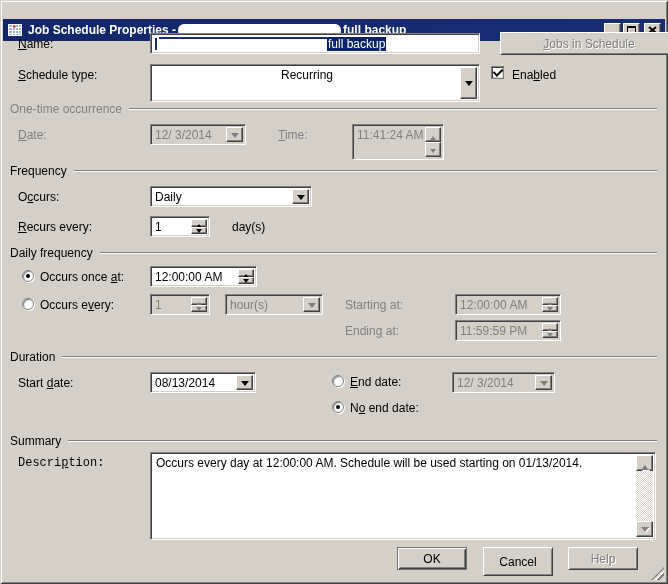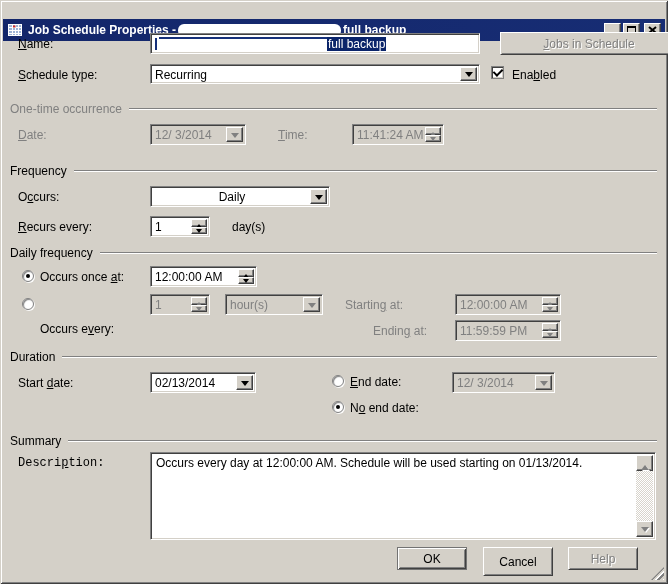--- a/index.html
+++ b/index.html
@@ -162,51 +162,51 @@
 
   <span class="lbl" style="left:18px; top:37px;"><u>N</u>ame:</span>
   <div class="field" style="left:150px; top:33px; width:330px; height:21px;">
     <span class="fieldtext" style="right:4px;"><span class="caretmark"></span><span class="redact-blob"></span><span class="seltext">full backup</span></span>
   </div>
   <div class="btn off" style="left:500px; top:32px; width:178px; height:23px;text-align:center;">
     <span><u>J</u>obs in Schedule</span>
   </div>
 
   <span class="lbl" style="left:18px; top:68px;"><u>S</u>chedule type:</span>
-  <div class="combo" style="left:150px; top:64px; width:330px; height:20px;">
+  <div class="combo" style="left:150px; top:64px; width:330px; height:38px;text-align:center;">
     <span class="fieldtext">Recurring</span>
     <span class="dbtn"></span>
   </div>
   <span class="checkbox checked" style="left:491px; top:66px;"></span>
   <span class="lbl" style="left:512px; top:68px;">Ena<u>b</u>led</span>
 
   <div class="group" style="top:102px;">
     <span class="gl dis">One-time occurrence</span>
     <span class="etch"></span>
   </div>
   <span class="lbl dis" style="left:18px; top:128px;"><u>D</u>ate:</span>
   <div class="combo off" style="left:150px; top:124px; width:96px; height:21px;">
     <span class="fieldtext">12/ 3/2014</span>
     <span class="dbtn"></span>
   </div>
   <span class="lbl dis" style="left:278px; top:128px;"><u>T</u>ime:</span>
-  <div class="spinfield off" style="left:352px; top:124px; width:92px; height:21px;">
+  <div class="spinfield off" style="left:352px; top:124px; width:92px; height:36px;">
     <span class="fieldtext">11:41:24 AM</span>
     <span class="spin">
         <span class="spinbtn up"></span>
         <span class="spinbtn dn"></span>
       </span>
   </div>
 
   <div class="group" style="top:164px;">
     <span class="gl">Frequency</span>
     <span class="etch"></span>
   </div>
   <span class="lbl" style="left:18px; top:190px;">O<u>c</u>curs:</span>
-  <div class="combo" style="left:150px; top:186px; width:180px; height:21px;text-align:center;">
+  <div class="combo" style="left:150px; top:186px; width:162px; height:21px;">
     <span class="fieldtext">Daily</span>
     <span class="dbtn"></span>
   </div>
   <span class="lbl" style="left:18px; top:220px;"><u>R</u>ecurs every:</span>
   <div class="spinfield" style="left:150px; top:216px; width:60px; height:21px;">
     <span class="fieldtext">1</span>
     <span class="spin">
         <span class="spinbtn up"></span>
         <span class="spinbtn dn"></span>
       </span>
@@ -220,56 +220,56 @@
   <span class="radio checked" style="left:22px; top:270px;"></span>
   <span class="lbl" style="left:40px; top:270px;">Occurs once <u>a</u>t:</span>
   <div class="spinfield" style="left:150px; top:266px; width:107px; height:21px;">
     <span class="fieldtext">12:00:00 AM</span>
     <span class="spin">
         <span class="spinbtn up"></span>
         <span class="spinbtn dn"></span>
       </span>
   </div>
   <span class="radio" style="left:22px; top:298px;"></span>
-  <span class="lbl" style="left:40px; top:298px;margin-top:24px;">Occurs e<u>v</u>ery:</span>
+  <span class="lbl" style="left:40px; top:298px;">Occurs e<u>v</u>ery:</span>
   <div class="spinfield off" style="left:150px; top:294px; width:60px; height:21px;">
     <span class="fieldtext">1</span>
     <span class="spin">
         <span class="spinbtn up"></span>
         <span class="spinbtn dn"></span>
       </span>
   </div>
   <div class="combo off" style="left:225px; top:294px; width:98px; height:21px;">
     <span class="fieldtext">hour(s)</span>
     <span class="dbtn"></span>
   </div>
   <span class="lbl dis" style="left:345px; top:298px;">Startin<u>g</u> at:</span>
   <div class="spinfield off" style="left:455px; top:294px; width:106px; height:21px;">
     <span class="fieldtext">12:00:00 AM</span>
     <span class="spin">
         <span class="spinbtn up"></span>
         <span class="spinbtn dn"></span>
       </span>
   </div>
-  <span class="lbl dis" style="left:345px; top:324px;margin-left:28px;">Endin<u>g</u> at:</span>
+  <span class="lbl dis" style="left:345px; top:324px;">Endin<u>g</u> at:</span>
   <div class="spinfield off" style="left:455px; top:320px; width:106px; height:21px;">
     <span class="fieldtext">11:59:59 PM</span>
     <span class="spin">
         <span class="spinbtn up"></span>
         <span class="spinbtn dn"></span>
       </span>
   </div>
 
   <div class="group" style="top:350px;">
     <span class="gl">Duration</span>
     <span class="etch"></span>
   </div>
   <span class="lbl" style="left:18px; top:376px;">Start <u>d</u>ate:</span>
   <div class="combo" style="left:150px; top:372px; width:106px; height:21px;">
-    <span class="fieldtext">02/13/2014</span>
+    <span class="fieldtext">08/13/2014</span>
     <span class="dbtn"></span>
   </div>
   <span class="radio" style="left:332px; top:375px;"></span>
   <span class="lbl" style="left:350px; top:375px;"><u>E</u>nd date:</span>
   <div class="combo off" style="left:452px; top:372px; width:103px; height:21px;">
     <span class="fieldtext">12/ 3/2014</span>
     <span class="dbtn"></span>
   </div>
   <span class="radio checked" style="left:332px; top:401px;"></span>
   <span class="lbl" style="left:350px; top:401px;">N<u>o</u> end date:</span>

